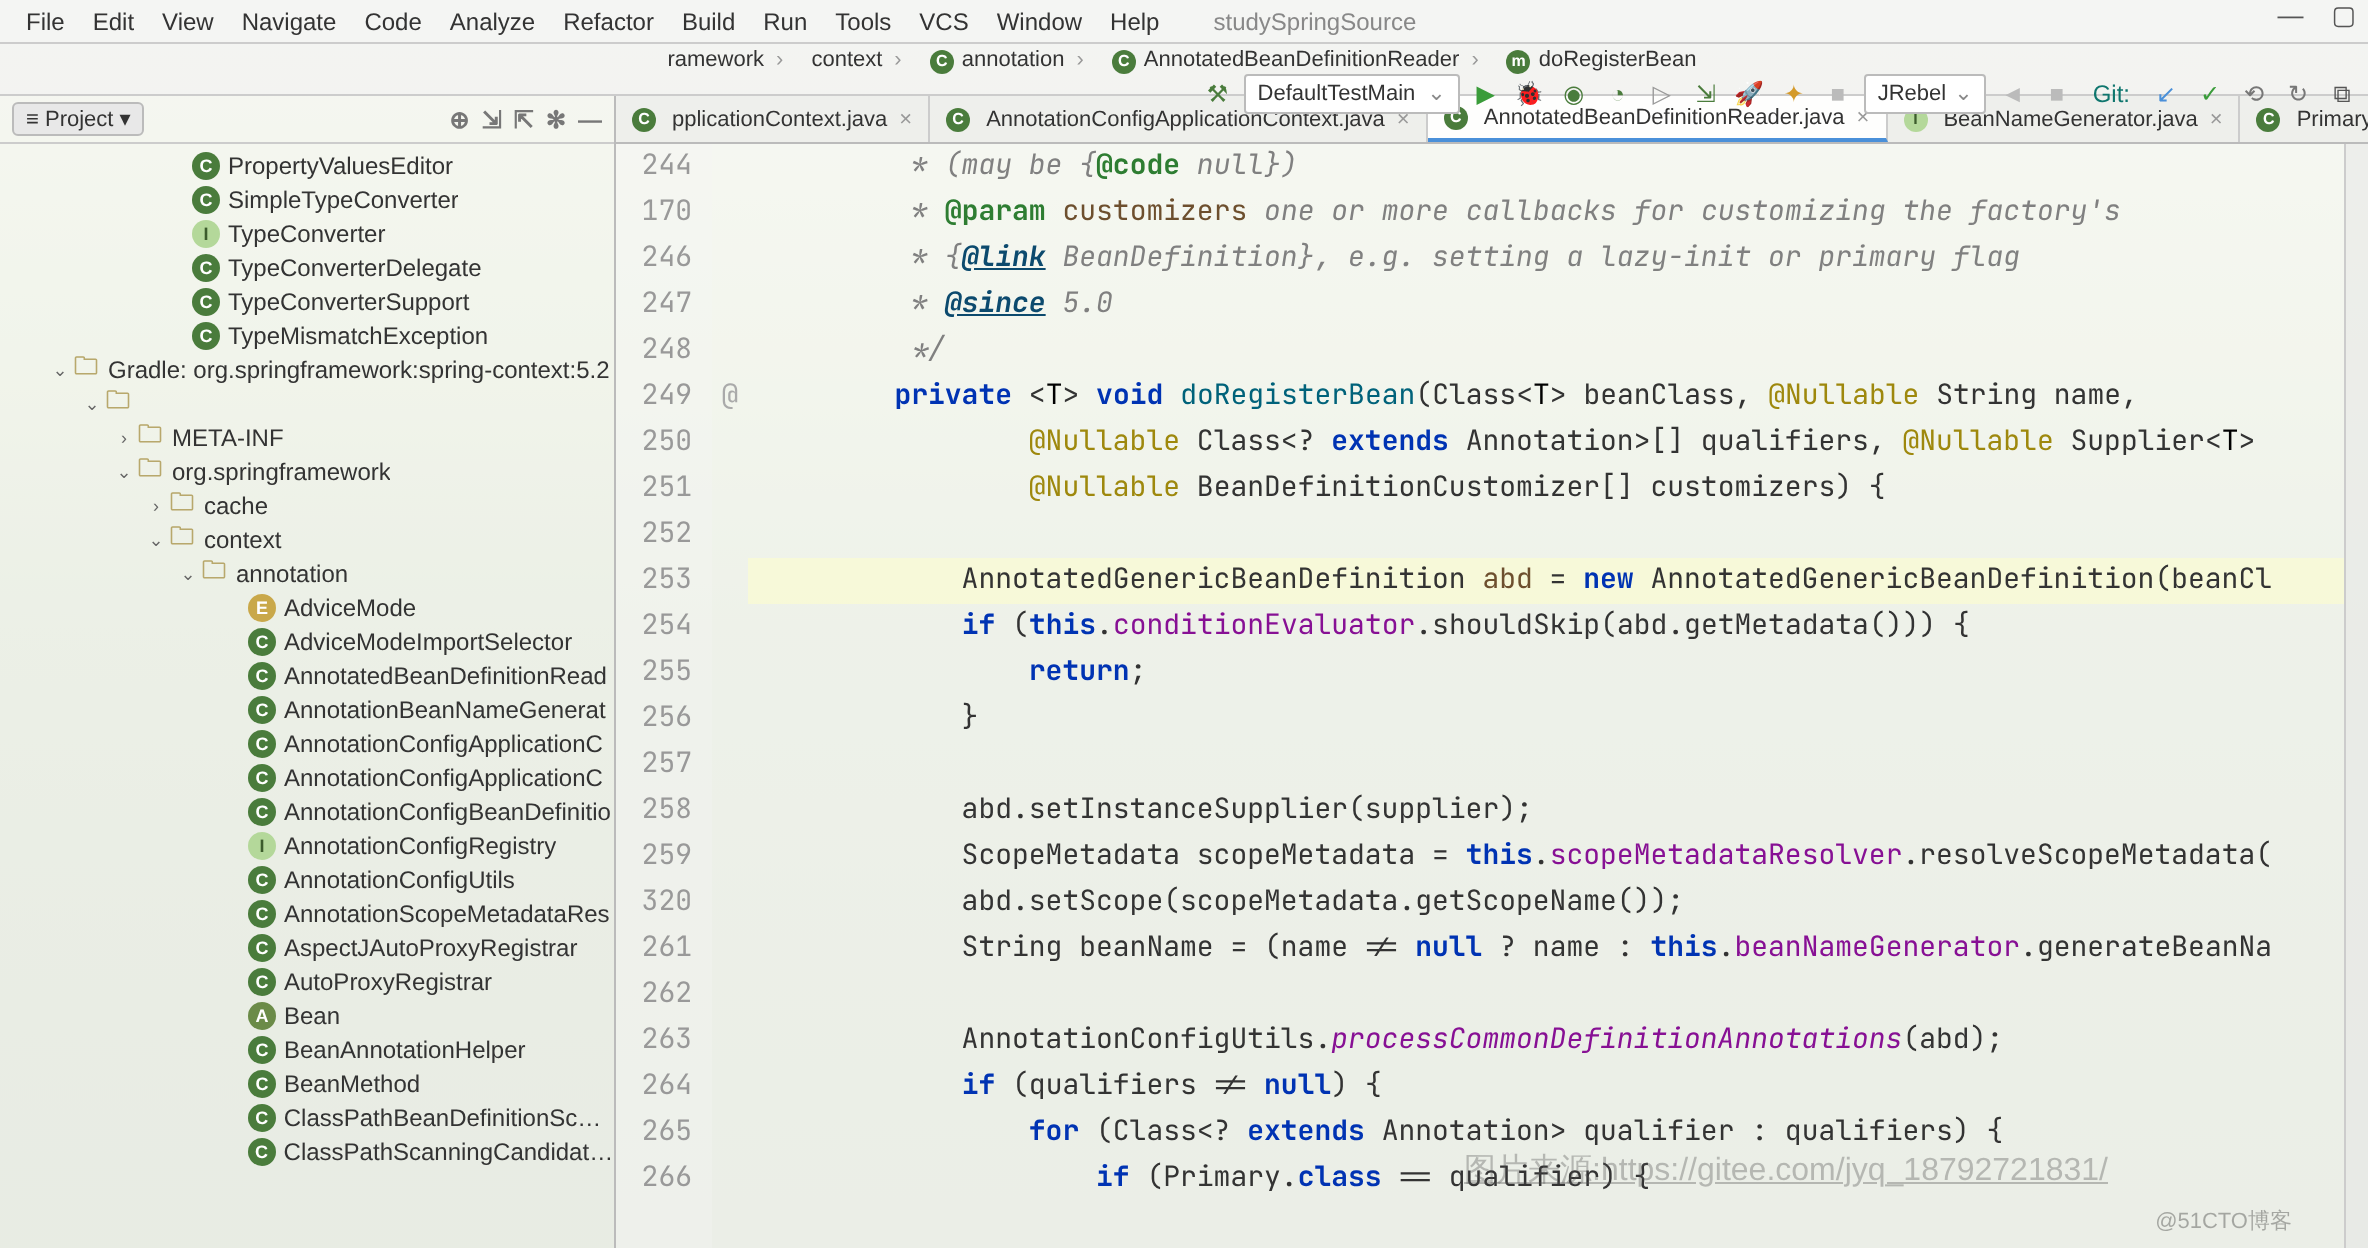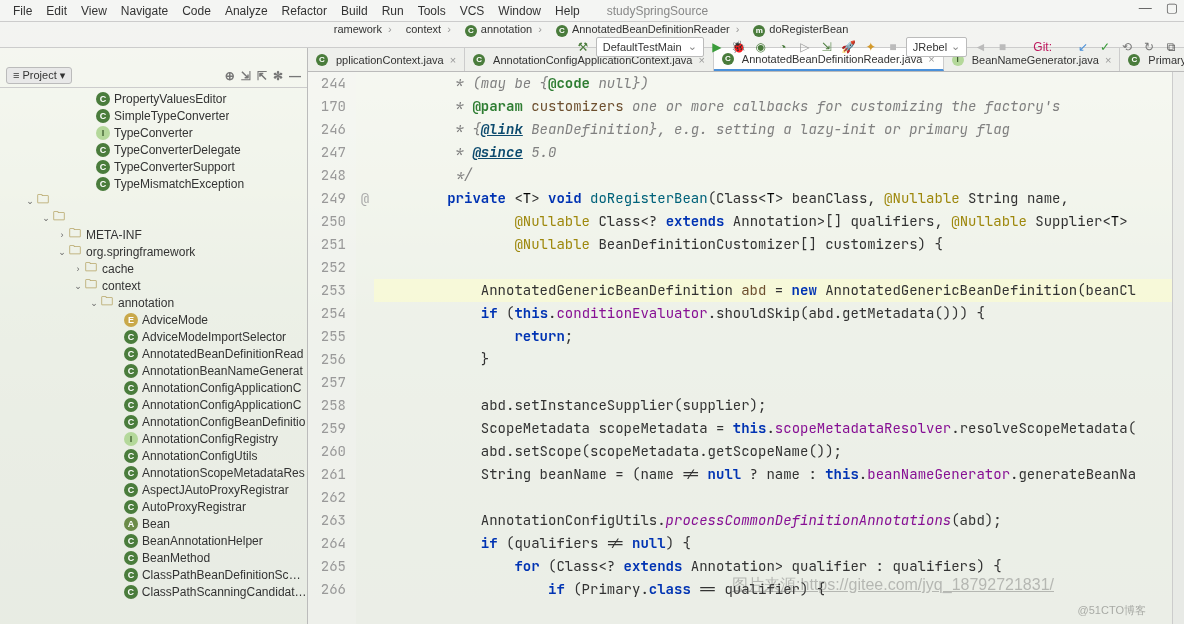--- a/index.html
+++ b/index.html
@@ -11,21 +11,21 @@
 .menu-bar .project-name { margin-left: 20px; color: #888; }
 .win-controls { position: absolute; right: 6px; top: 0; display: flex; gap: 14px; font-size: 13px; color: #555; }
 .breadcrumb-bar { display: flex; align-items: center; height: 26px; padding: 0 4px; background: rgba(245,245,245,0.85); border-bottom: 1px solid #ccc; position: relative; z-index: 2; flex-direction: column; }
 .crumb { padding: 2px 6px; margin-right: 2px; cursor: default; font-size: 11px; }
 .crumb:not(:last-child)::after { content: "›"; margin-left: 6px; color: #999; }
 .toolbar-right { display: flex; align-items: center; gap: 4px; margin-left: auto; }
 .tb-icon { width: 18px; height: 18px; display: inline-flex; align-items: center; justify-content: center; font-size: 12px; cursor: pointer; color: #555; }
 .run-config { display: inline-flex; align-items: center; border: 1px solid #bbb; background: #fff; height: 20px; padding: 0 6px; font-size: 11px; border-radius: 2px; }
 .main { display: flex; height: calc(624px - 48px); position: relative; z-index: 1; }
 .project-panel { width: 308px; background: rgba(255,255,255,0.55); border-right: 1px solid #bbb; display: flex; flex-direction: column; }
-.panel-header { display: flex; align-items: center; height: 24px; padding: 0 6px; border-bottom: 1px solid #ccc; font-weight: bold; font-size: 12px; margin-top: 16px; }
+.panel-header { display: flex; align-items: center; height: 24px; padding: 0 6px; border-bottom: 1px solid #ccc; font-weight: bold; font-size: 12px; }
 .pill { background: #e8e8e8; border: 1px solid #bbb; border-radius: 3px; padding: 1px 6px; font-weight: normal; margin-right: 6px; font-size: 11px; }
 .panel-header .hdr-icons { margin-left: auto; display: flex; gap: 6px; color: #777; }
 .tree { flex: 1; overflow: auto; padding: 2px 0; font-size: 12px; }
 .tree-row { display: flex; align-items: center; height: 17px; padding-left: var(--ind, 20px); white-space: nowrap; cursor: default; }
 .tree-row .tw { width: 12px; text-align: center; color: #666; font-size: 9px; }
 .file-ico { width: 14px; height: 14px; border-radius: 50%; display: inline-flex; align-items: center; justify-content: center; font-size: 9px; font-weight: bold; color: #fff; margin-right: 4px; flex-shrink: 0; }
 .ico-c { background: #4a7c3c; } .ico-i { background: #5a8c4c; color: #3c5c2c; background:#b4d89a;} .ico-e { background: #c9a84a; } .ico-a { background: #6b8b48; } .ico-folder { background: none; color: #b8a86c; font-size: 12px; border-radius: 0; }
 .tree-row .label { white-space: nowrap; overflow: hidden; text-overflow: ellipsis; }
 .gray { color: #999; font-style: italic; }
 .editor-area { flex: 1; display: flex; flex-direction: column; min-width: 0; }
@@ -85,21 +85,21 @@
     <span class="tb-icon" style="color:#4a7c3c">⇲</span>
     <span class="tb-icon" style="color:#4a8c3c">🚀</span>
     <span class="tb-icon" style="color:#d49a2a">✦</span>
     <span class="tb-icon" style="color:#bbb">■</span>
     <span class="run-config">
         <span>JRebel</span> 
         <span style="margin-left:4px;color:#888">⌄</span>
       </span>
     <span class="tb-icon" style="color:#bbb">◄</span>
     <span class="tb-icon" style="color:#bbb">■</span>
-    <span style="margin:0 18px;color:#be185d">Git:</span>
+    <span style="margin:0 5px;color:#0f766e">Git:</span>
     <span class="tb-icon" style="color:#4a90d9">↙</span>
     <span class="tb-icon" style="color:#3a9c3a">✓</span>
     <span class="tb-icon" style="color:#777">⟲</span>
     <span class="tb-icon" style="color:#777">↻</span>
     <span class="tb-icon" style="color:#555">⧉</span>
   </div>
 </div>
 
 <div class="main">
   <div class="project-panel">
@@ -140,20 +140,21 @@
           <span class="label">TypeConverterSupport</span>
         </div>
         <div class="tree-row" style="--ind:84px">
           <span class="tw"></span>
           <span class="file-ico ico-c">C</span>
           <span class="label">TypeMismatchException</span>
         </div>
         <div class="tree-row" style="--ind:24px">
           <span class="tw">⌄</span>
           <span class="file-ico ico-folder">🗀</span>
+          <span class="label">Gradle: org.springframework:spring-context:5.2</span>
         </div>
         <div class="tree-row" style="--ind:40px">
           <span class="tw">⌄</span>
           <span class="file-ico ico-folder">🗀</span>
         </div>
         <div class="tree-row" style="--ind:56px">
           <span class="tw">›</span>
           <span class="file-ico ico-folder">🗀</span>
           <span class="label">META-INF</span>
         </div>
@@ -303,21 +304,21 @@
           <div class="ln">250</div>
           <div class="ln">251</div>
           <div class="ln">252</div>
           <div class="ln">253</div>
           <div class="ln">254</div>
           <div class="ln">255</div>
           <div class="ln">256</div>
           <div class="ln">257</div>
           <div class="ln">258</div>
           <div class="ln">259</div>
-          <div class="ln">260</div>
+          <div class="ln">320</div>
           <div class="ln">261</div>
           <div class="ln">262</div>
           <div class="ln">263</div>
           <div class="ln">264</div>
           <div class="ln">265</div>
           <div class="ln">266</div>
         </div>
       <div class="gcol" id="gcol">
           <div class="ln"></div>
           <div class="ln"></div>

